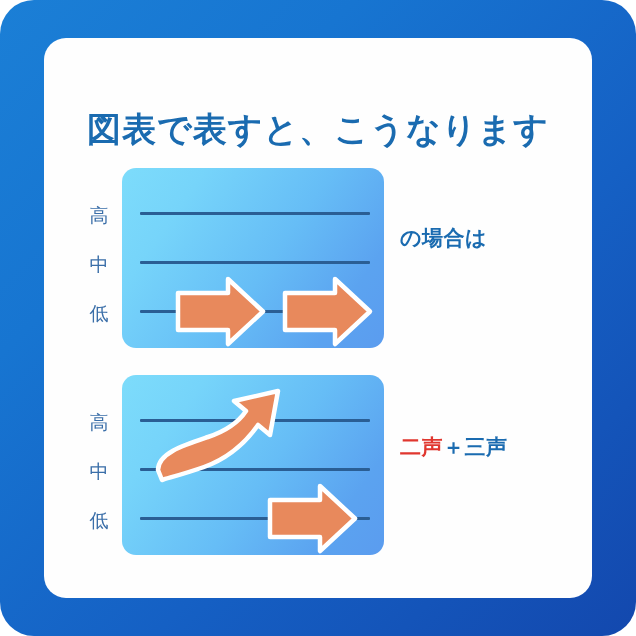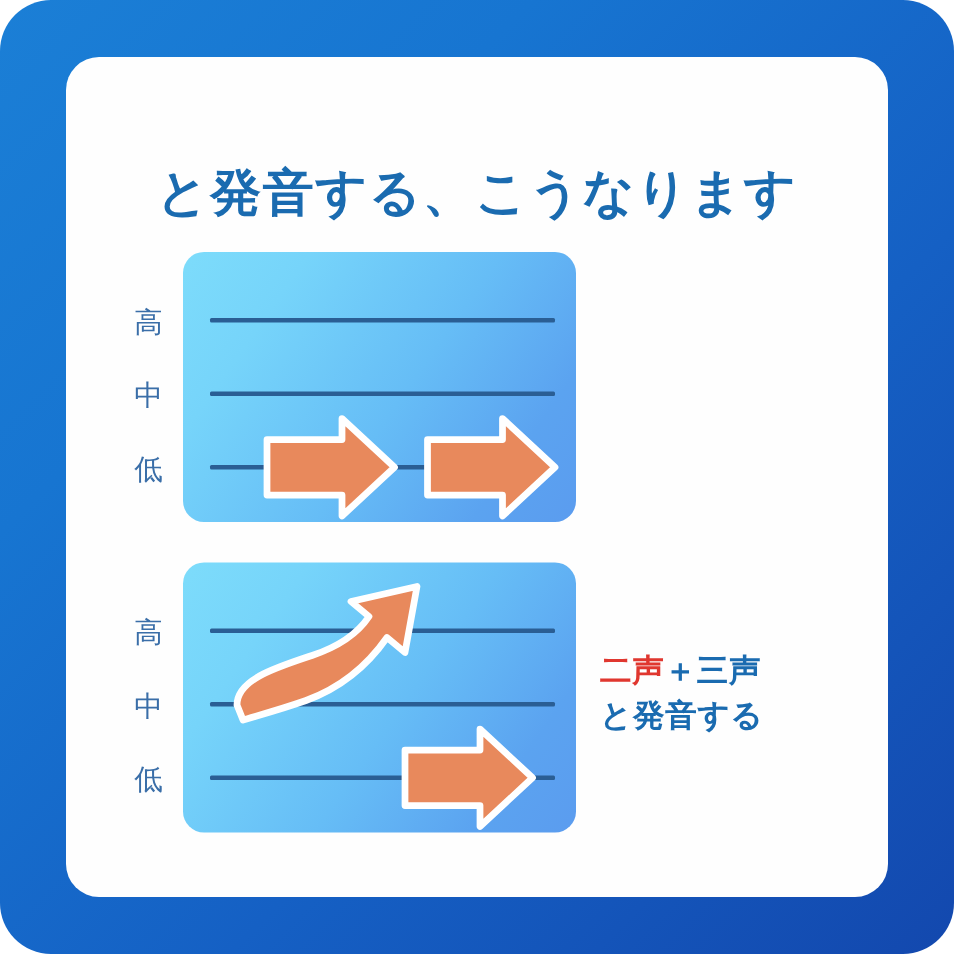--- a/index.html
+++ b/index.html
@@ -126,21 +126,21 @@
   #caption-2 { top: 58px; }
   .caption .accent-red { color: #e0372f; margin-top: 12px; }
   .caption-line { display: block; white-space: nowrap; }
 </style>
 </head>
 <body>
 
 <div id="outer-frame">
   <div id="inner-card">
 
-    <div id="page-title">と発音する、こうなります</div>
+    <div id="page-title">図表で表すと、こうなります</div>
 
     <div class="diagram-row" id="row-1">
 
       <div class="axis-labels">
         <div class="axis-label high">高</div>
         <div class="axis-label mid">中</div>
         <div class="axis-label low">低</div>
       </div>
 
       <div class="panel">
@@ -154,20 +154,21 @@
             <path d="M 56 125 L 106 125 L 106 111 L 141 143.5 L 106 176 L 106 162 L 56 162 Z" fill="#e8895c" stroke="#ffffff" stroke-width="4.5" stroke-linejoin="round"></path>
           </g>
 
           <g>
             <path d="M 163 125 L 213 125 L 213 111 L 248 143.5 L 213 176 L 213 162 L 163 162 Z" fill="#e8895c" stroke="#ffffff" stroke-width="4.5" stroke-linejoin="round"></path>
           </g>
         </svg>
       </div>
 
       <div class="caption" id="caption-1">
+        <span class="caption-line">の場合は</span>
       </div>
     </div>
 
     <div class="diagram-row" id="row-2">
 
       <div class="axis-labels">
         <div class="axis-label high">高</div>
         <div class="axis-label mid">中</div>
         <div class="axis-label low">低</div>
       </div>
@@ -193,18 +194,17 @@
           </g>
 
           <g>
             <path d="M 148 125 L 198 125 L 198 111 L 233 143.5 L 198 176 L 198 162 L 148 162 Z" fill="#e8895c" stroke="#ffffff" stroke-width="4.5" stroke-linejoin="round"></path>
           </g>
         </svg>
       </div>
 
       <div class="caption" id="caption-2">
         <span class="caption-line"><span class="accent-red">二声</span><span>＋三声</span></span>
-        <span class="caption-line">と発音する</span>
       </div>
     </div>
 
   </div>
 </div>
 
 </body></html>

